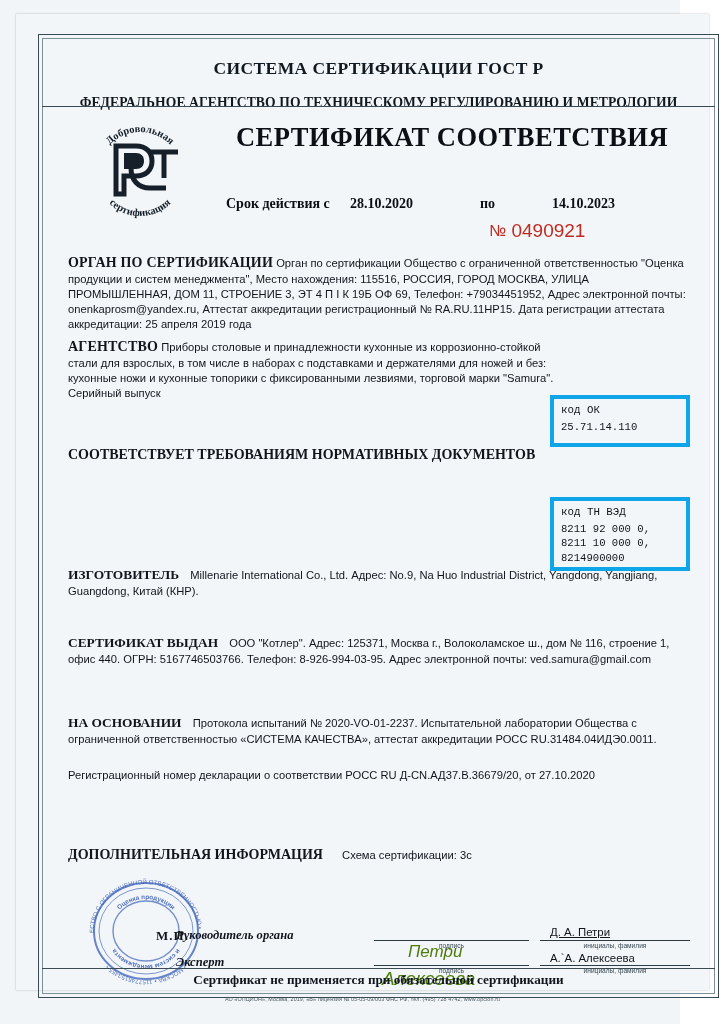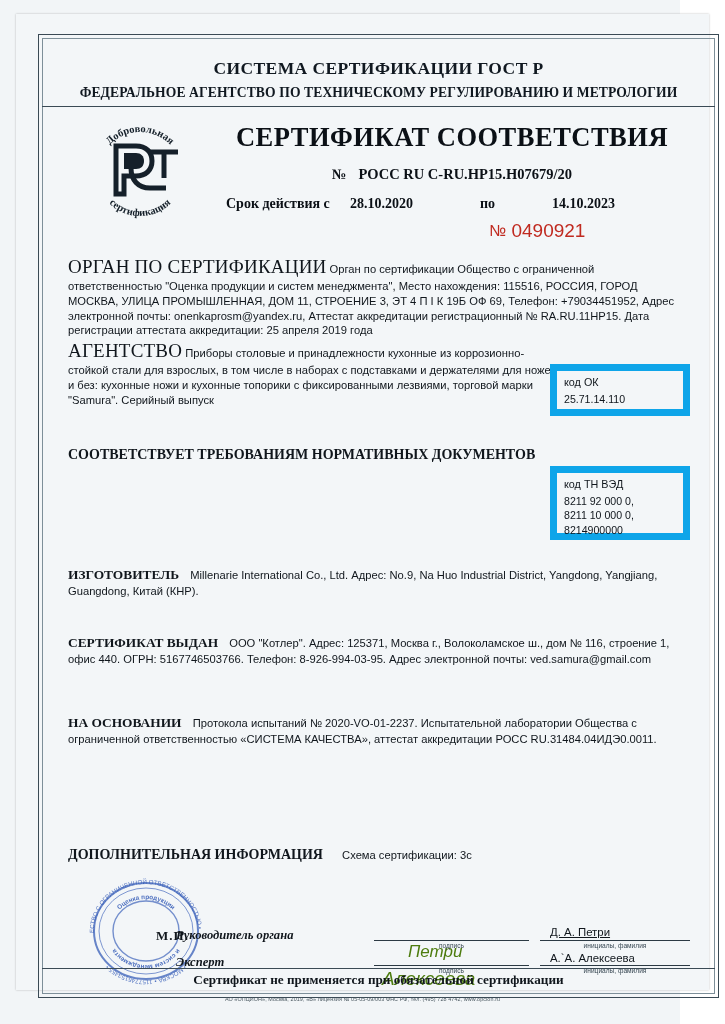--- a/index.html
+++ b/index.html
@@ -65,21 +65,21 @@
     text-align: center;
   }
   .header-title {
     margin-top: 20px;
     font-size: 17.5px;
     font-weight: bold;
     letter-spacing: 0.4px;
     color: #101820;
   }
   .header-sub {
-    margin-top: 6px;
+    margin-top: 16px;
     font-size: 13.6px;
     font-weight: bold;
     letter-spacing: 0.1px;
     color: #101820;
   }
   .header-rule {
     position: absolute;
     left: 0;
     top: 68px;
     width: 673px;
@@ -153,22 +153,22 @@
   
   .section {
     position: absolute;
     font-family: "Liberation Sans", sans-serif;
     font-size: 11.2px;
     color: #10161c;
     line-height: 1.32;
   }
   .sec-label {
     font-family: "Liberation Serif", serif;
-    font-size: 19px;
-    font-weight: normal;
+    font-size: 14px;
+    font-weight: bold;
     letter-spacing: 0.2px;
   }
   .sec-label-lg {
     font-family: "Liberation Serif", serif;
     font-size: 14px;
     font-weight: bold;
   }
 
   .organ {
     left: 26px;
@@ -182,27 +182,28 @@
     top: 300px;
     width: 490px;
   }
 
   .conform {
     left: 26px;
     top: 408px;
     width: 560px;
   }
   .code-box {
-    border: 7px solid #0ea5e9;
+    border: 4px solid #0ea5e9;
     box-sizing: border-box;
     padding: 5px 6px 7px 7px;
-    font-family: Liberation Sans, sans-serif;
+    font-family: Liberation Mono, monospace;
     font-size: 10.6px;
     color: #10161c;
     background: transparent;
+    margin-top: 31px;
   }
   .code-box .cb-title {
     font-size: 10.8px;
     margin-bottom: 4px;
   }
   .code-box .cb-val { line-height: 1.35; }
   .box-ok {
     position: absolute;
     left: 508px;
     top: 326px;
@@ -348,23 +349,20 @@
             <path d="M 38,37 L 50,37 C 55,37 58,40 58,45 C 58,50 55,53 50,53 L 38,53 Z" fill="#15202a"></path>
             <path d="M 45,52 C 45,64 52,72 64,72 L 80,72" fill="none" stroke="#15202a" stroke-width="5"></path>
             <path d="M 64,36 L 92,36" fill="none" stroke="#15202a" stroke-width="5"></path>
             <path d="M 78,36 L 78,62" fill="none" stroke="#15202a" stroke-width="5"></path>
           </g>
         </svg>
       </div>
 
       <div class="main-title">СЕРТИФИКАТ СООТВЕТСТВИЯ</div>
 
-      <div class="cert-number-line">
-        <span class="no">№</span><span>РОСС RU C-RU.НР15.Н07679/20</span>
-      </div>
 
       <div class="valid-line">
         <span class="valid-label">Срок действия  с</span>
         <span class="valid-from">28.10.2020</span>
         <span class="valid-to-lb">по</span>
         <span class="valid-to">14.10.2023</span>
       </div>
 
       <div class="blank-number">
         <span class="hash">№</span>
@@ -402,20 +400,23 @@
       </div>
 
       <div class="section issued">
         <span class="inline-label">СЕРТИФИКАТ ВЫДАН</span>
         <span>ООО "Котлер". Адрес: 125371, Москва г., Волоколамское ш., дом № 116, строение 1, офис 440. ОГРН: 5167746503766. Телефон: 8-926-994-03-95. Адрес электронной почты: ved.samura@gmail.com</span>
       </div>
 
       <div class="section basis">
         <span class="inline-label">НА ОСНОВАНИИ</span>
         <span>Протокола испытаний № 2020-VO-01-2237. Испытательной лаборатории Общества с ограниченной ответственностью «СИСТЕМА КАЧЕСТВА», аттестат аккредитации РОСС RU.31484.04ИДЭ0.0011.</span>
+      </div>
+      <div class="section basis2">
+        <span>Регистрационный номер декларации о соответствии РОСС RU Д-CN.АД37.В.36679/20, от 27.10.2020</span>
       </div>
 
       <div class="section addinfo">
         <span class="sec-label-lg">ДОПОЛНИТЕЛЬНАЯ ИНФОРМАЦИЯ</span>
         <span style="margin-left:16px;">Схема сертификации: 3с</span>
       </div>
 
       <div class="stamp">
         <svg width="132" height="114" viewBox="0 0 132 114">
           <defs>

